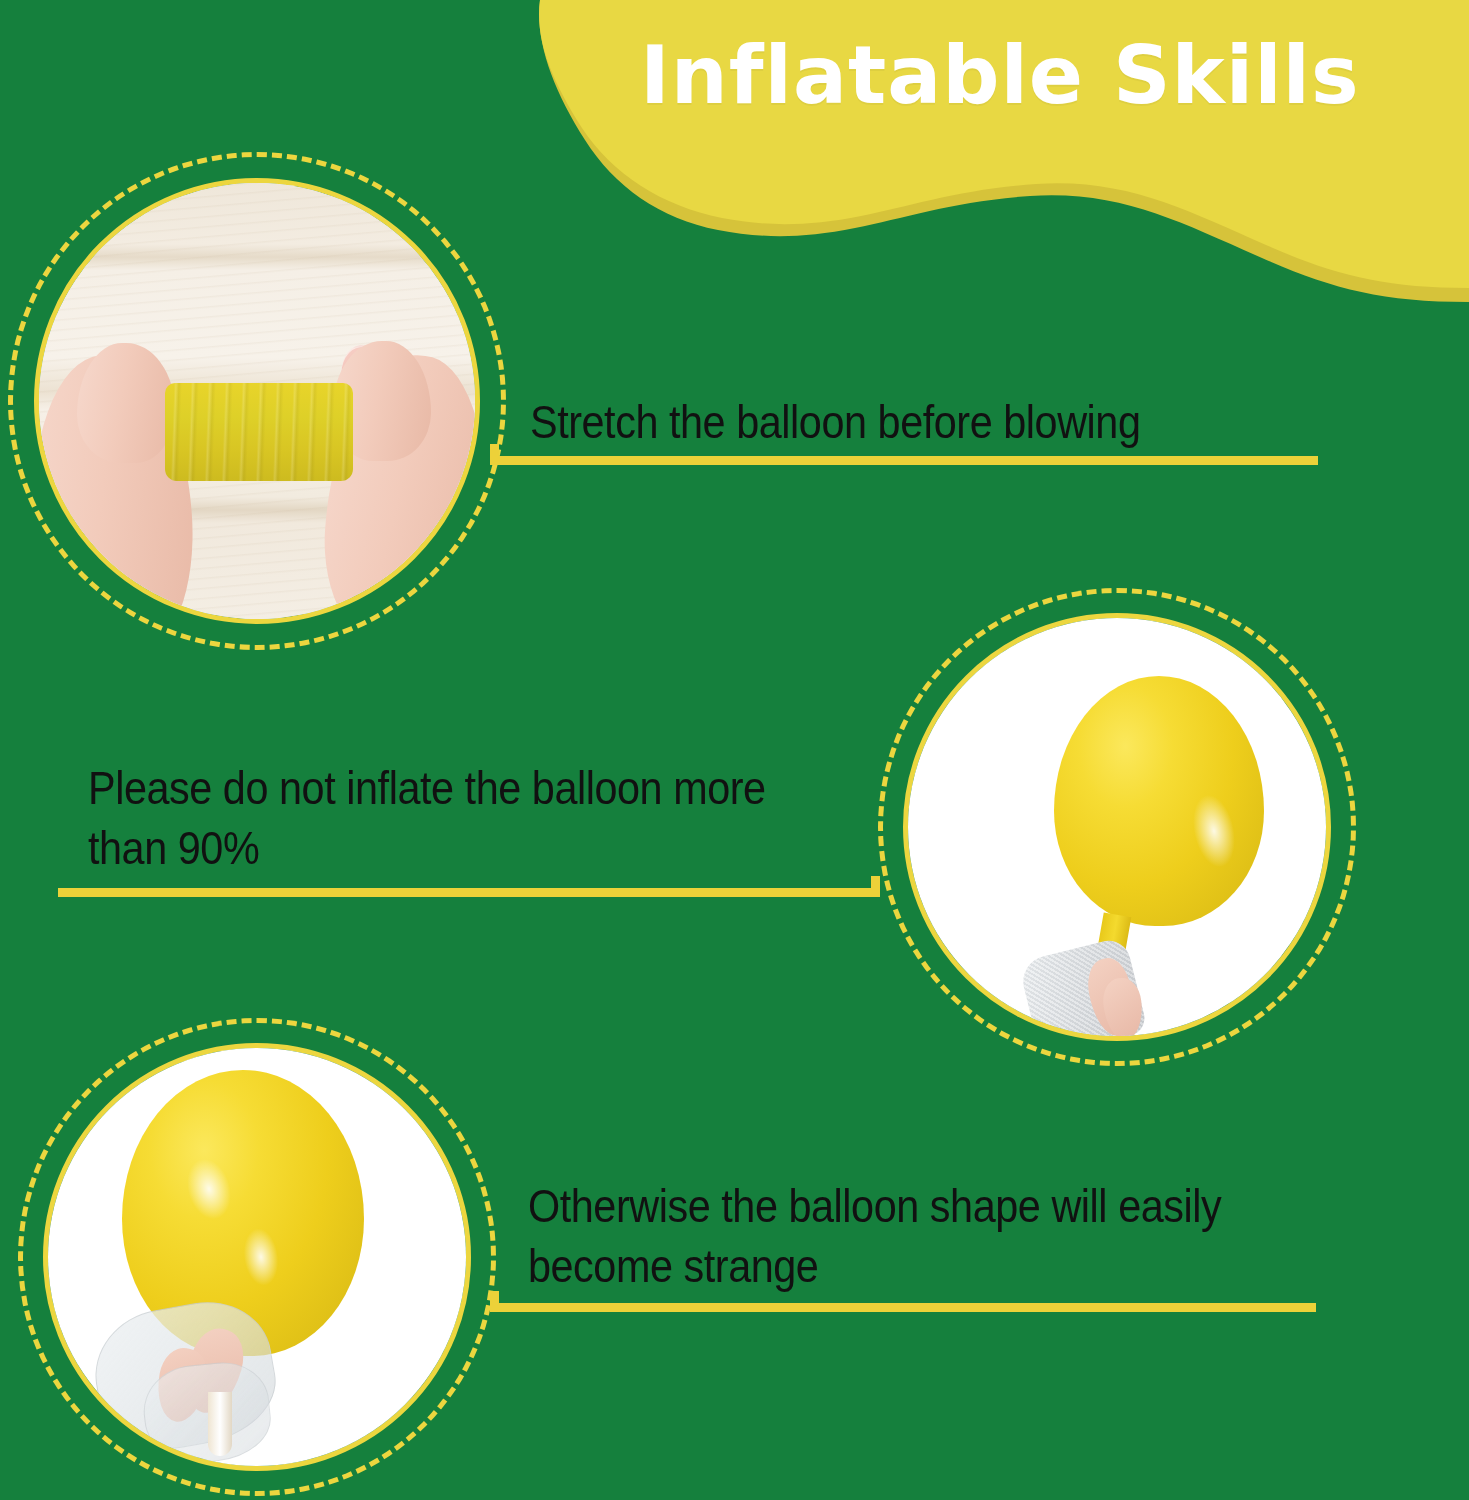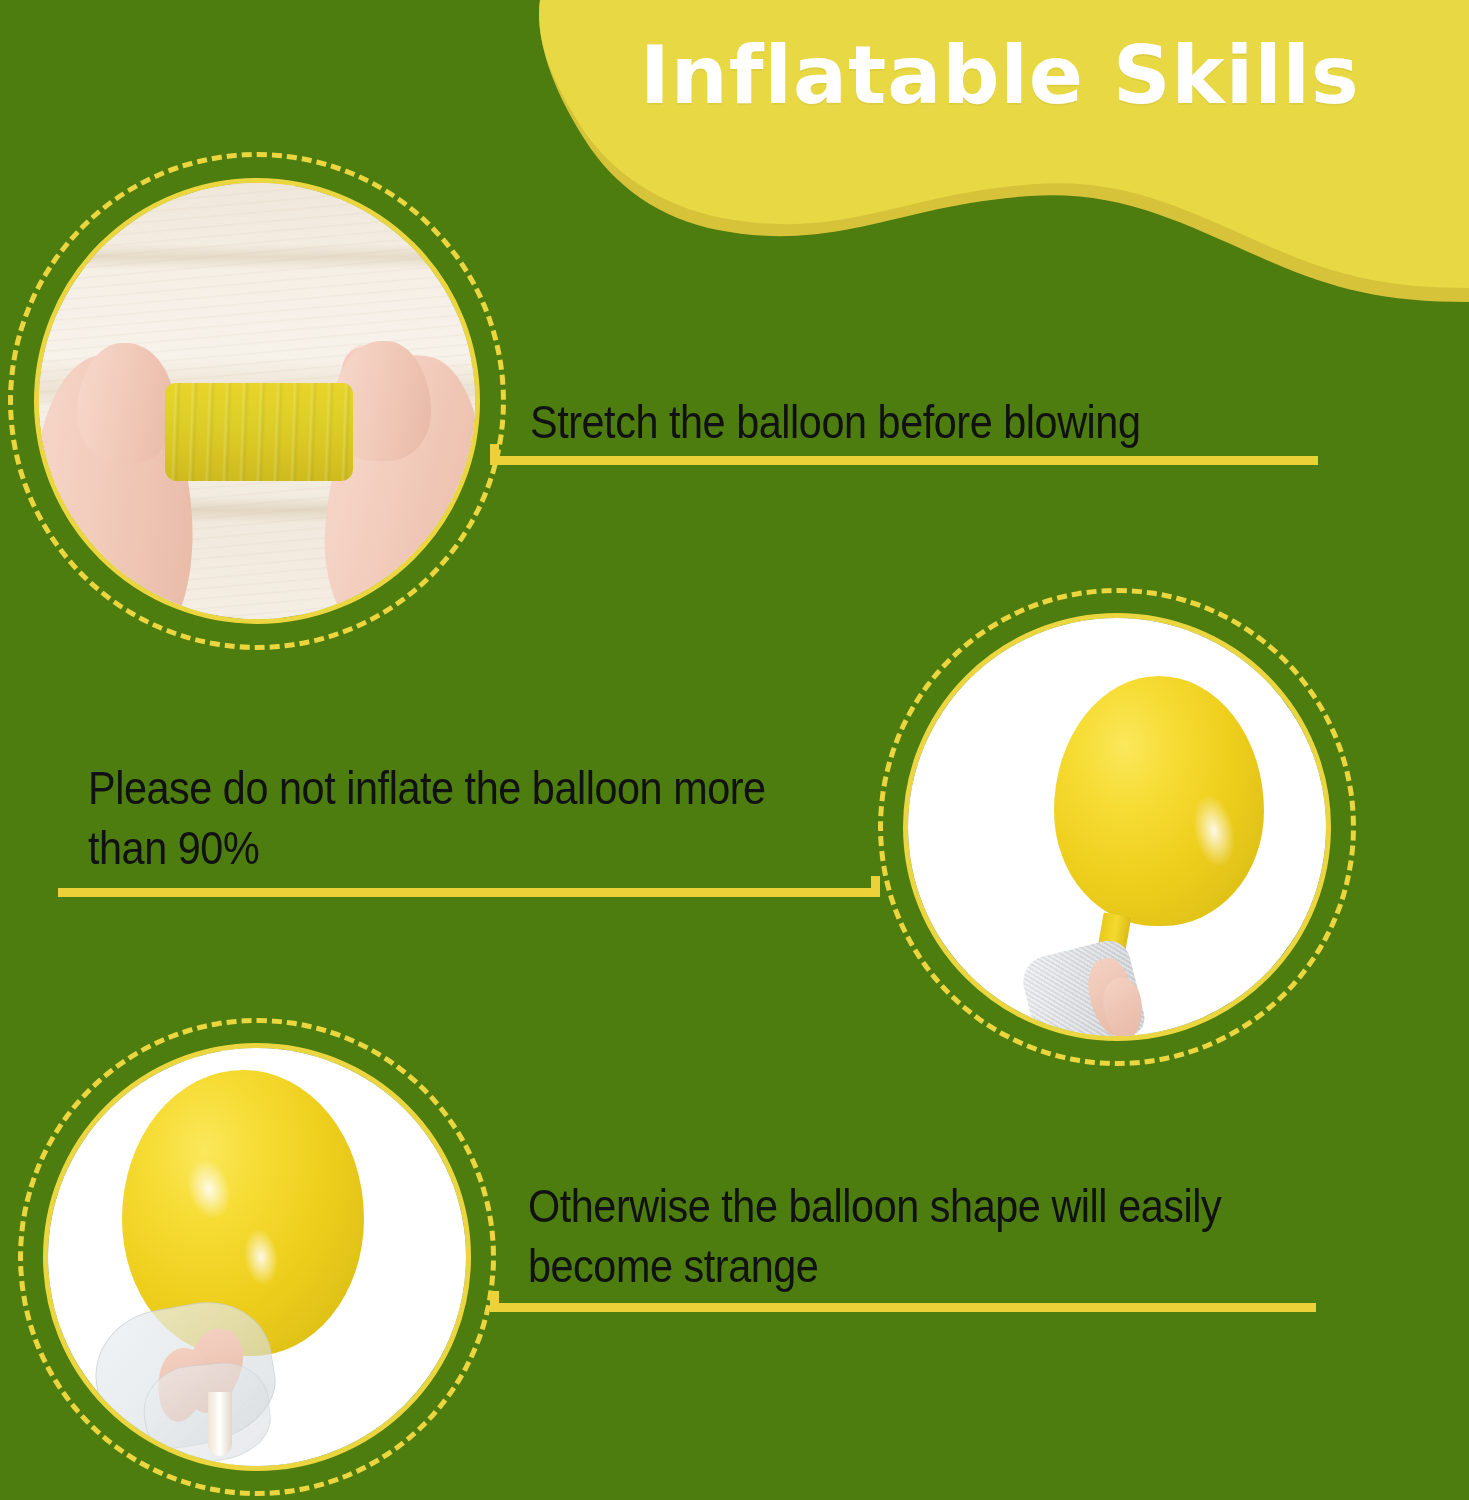--- a/index.html
+++ b/index.html
@@ -5,21 +5,21 @@
 <style>
   html,body{margin:0;padding:0;background:#ffffff;}
   body{
     font-family:"Liberation Sans", sans-serif;
     -webkit-font-smoothing:antialiased;
   }
   #page{
     position:relative;
     width:1469px;
     height:1500px;
-    background:#4d7c0f;
+    background:#15803d;
     overflow:hidden;
   }
 
   
   .header-blob{
     position:absolute;
     top:0; left:0;
     width:1469px;
     height:310px;
     pointer-events:none;

